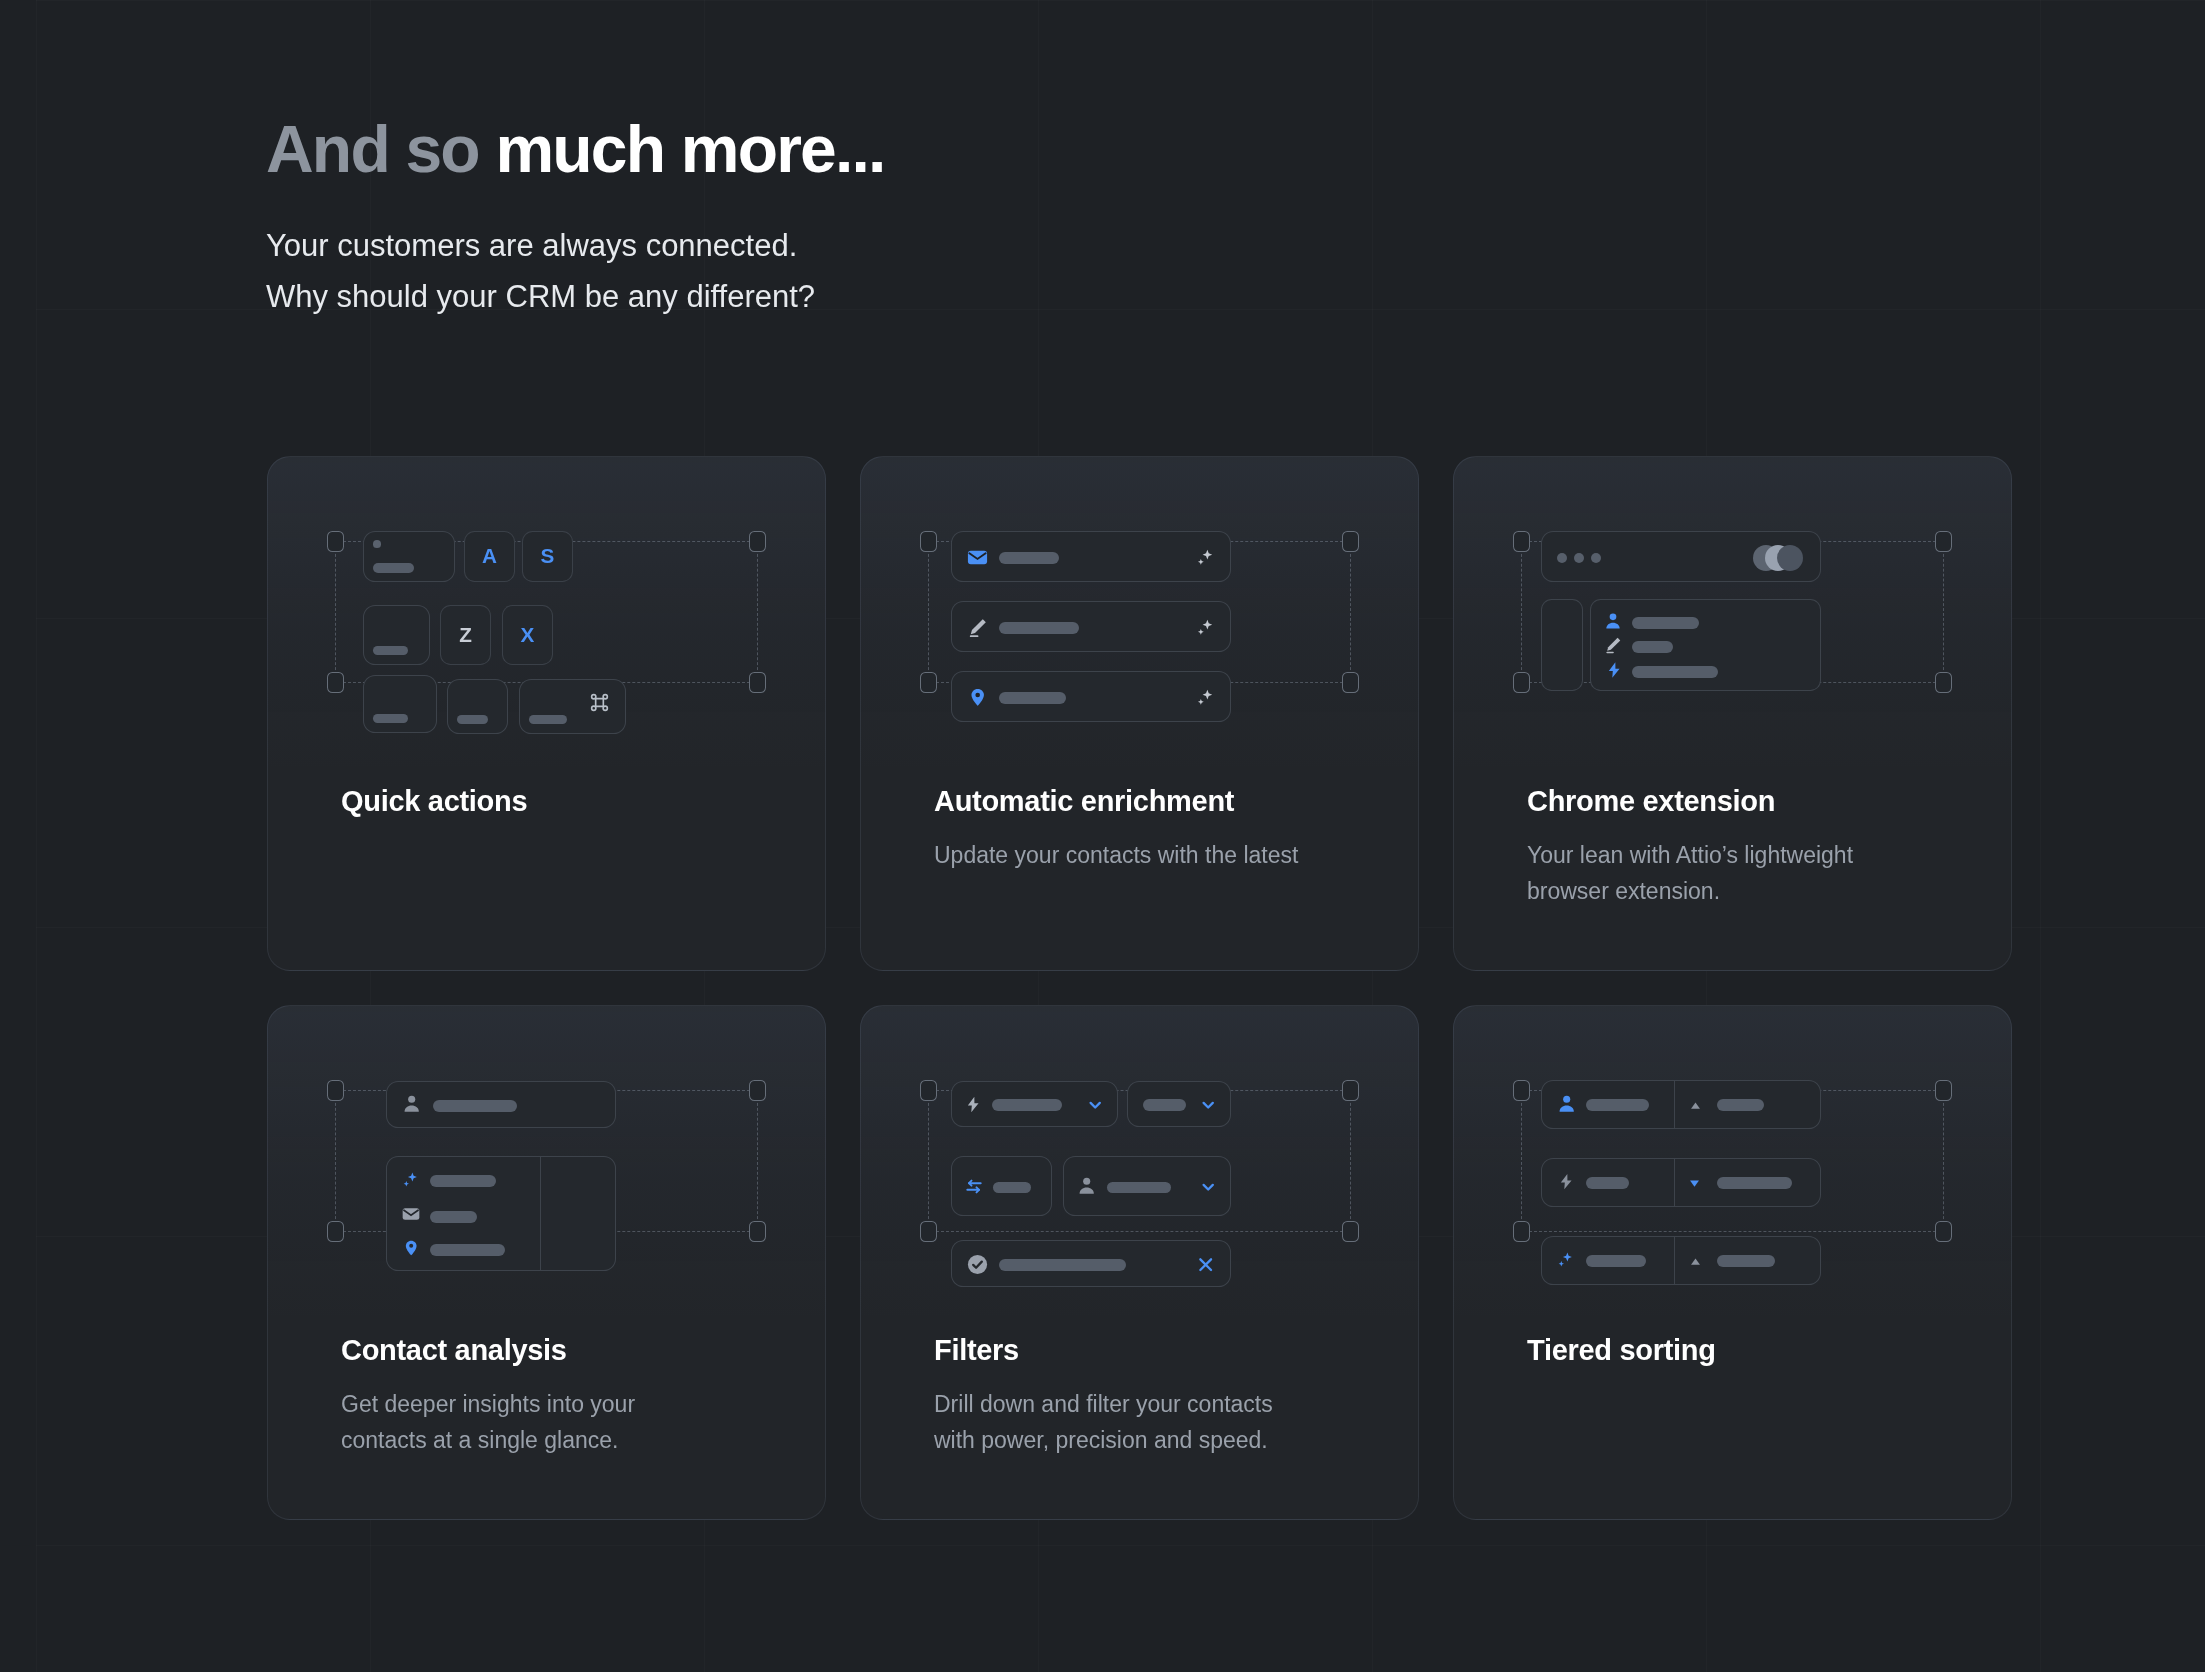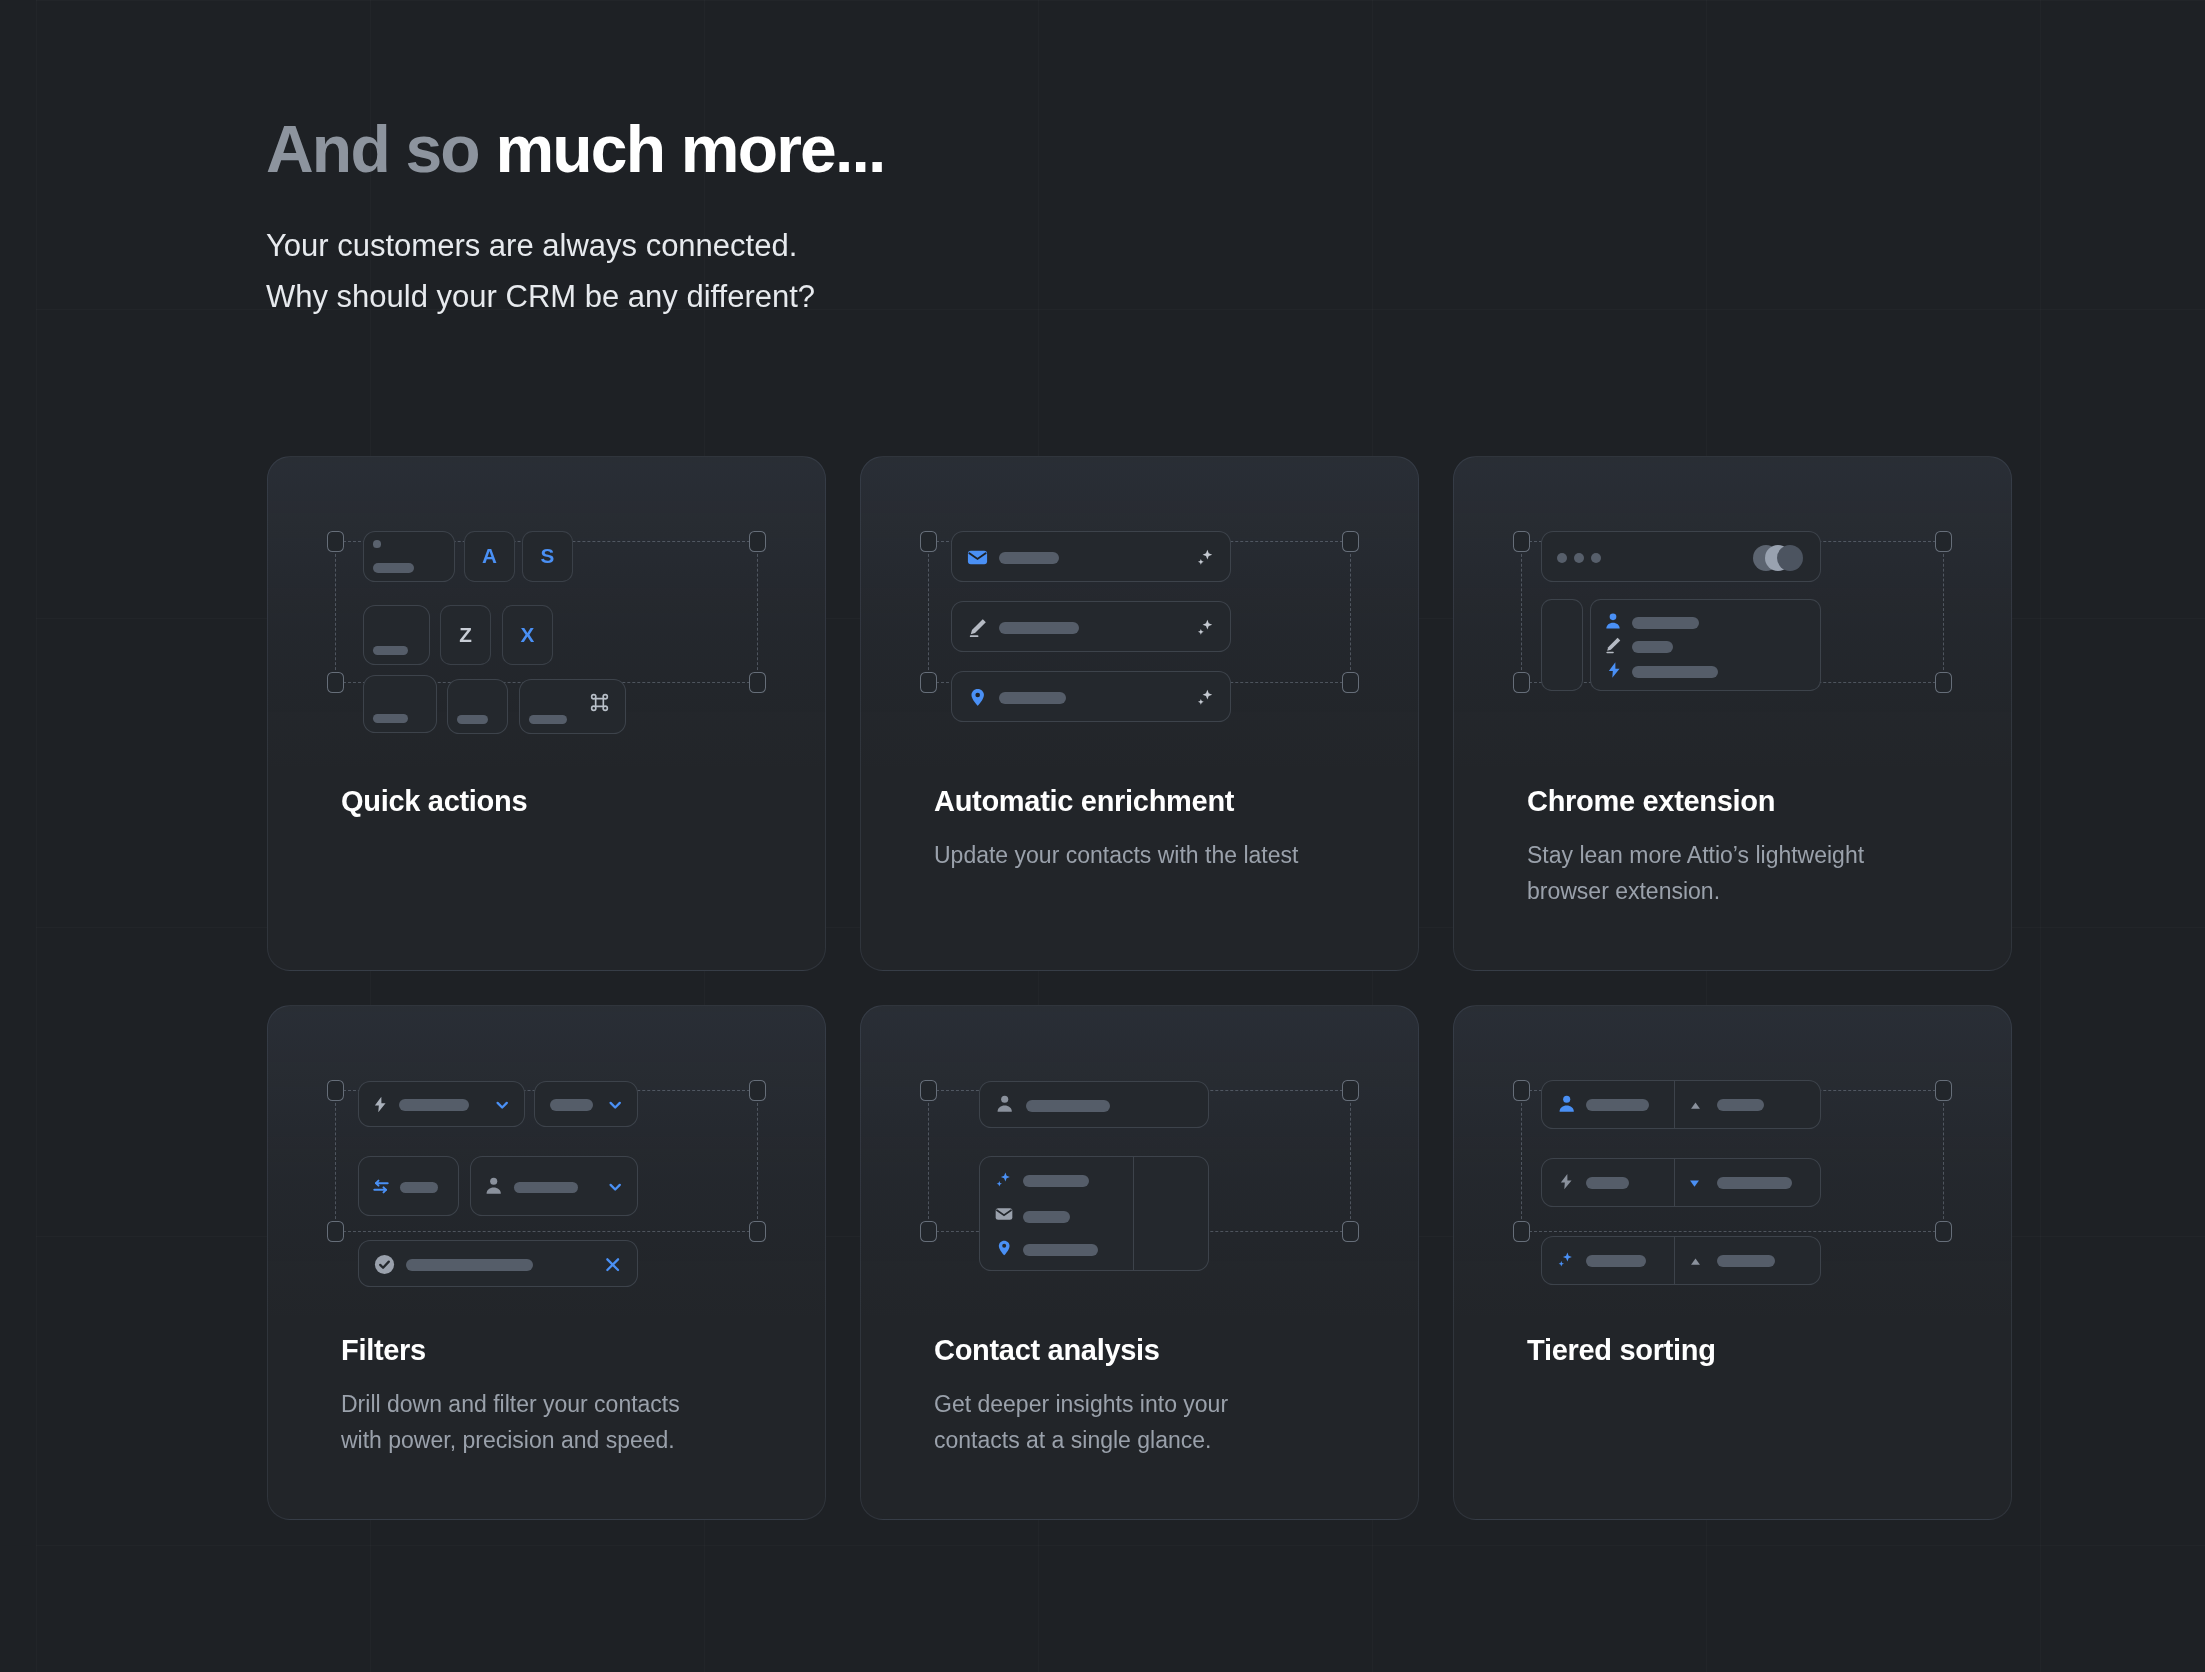--- a/index.html
+++ b/index.html
@@ -288,163 +288,163 @@
                   <path d="M13.5 2L5 13.2h5.2L9.5 22 19 10.3h-5.4z"></path>
                 </svg>
             </span>
             <div class="bar" style="left:41px;top:66px;width:86px;"></div>
           </div>
         </div>
       </div>
       <div class="ctext">
         <div class="ctitle">Chrome extension</div>
         <div class="cdesc">
-          <div>Stay lean more Attio’s lightweight</div>
+          <div>Your lean with Attio’s lightweight</div>
           <div>browser extension.</div>
         </div>
       </div>
     </div>
 
     <div class="card">
       <div class="illus">
         <div class="sel">
           <div class="hline hl-top"></div>
           <div class="hline hl-bot"></div>
           <div class="vline vl-left"></div>
           <div class="vline vl-right"></div>
           <div class="handle tl"></div>
           <div class="handle tr"></div>
           <div class="handle bl"></div>
           <div class="handle br"></div>
         </div>
         <div class="stage">
-          <div class="mk" style="left:90px;top:75px;width:167px;height:46px;">
-            <span class="ico" style="left:12.3px;top:10.7px;">
-              <svg width="18.4" height="23" viewBox="0 0 24 24" fill="#aab1bb">
-                  <path d="M13.5 2L5 13.2h5.2L9.5 22 19 10.3h-5.4z"></path>
-                </svg>
-            </span>
-            <div class="bar" style="left:40px;top:17px;width:70px;"></div>
-            <span class="ico" style="right:12.3px;top:13.8px;">
-              <svg width="18.4" height="18.4" viewBox="0 0 24 24" fill="none" stroke="#4a90f5" stroke-width="3" stroke-linecap="round" stroke-linejoin="round">
-                  <path d="M6 9l6 6 6-6"></path>
-                </svg>
-            </span>
-          </div>
-          <div class="mk" style="left:266px;top:75px;width:104px;height:46px;">
-            <div class="bar" style="left:15.3px;top:17px;width:43px;"></div>
-            <span class="ico" style="right:12.3px;top:13.8px;">
-              <svg width="18.4" height="18.4" viewBox="0 0 24 24" fill="none" stroke="#4a90f5" stroke-width="3" stroke-linecap="round" stroke-linejoin="round">
-                  <path d="M6 9l6 6 6-6"></path>
-                </svg>
-            </span>
-          </div>
-          <div class="mk" style="left:90px;top:150px;width:101px;height:60px;">
-            <span class="ico" style="left:12.3px;top:18.4px;">
-              <svg width="20" height="23" viewBox="0 0 24 24" fill="none" stroke="#4a90f5" stroke-width="2.4" stroke-linecap="round" stroke-linejoin="round">
-                  <path d="M20 8H6"></path>
-                  <path d="M9 5L6 8l3 3"></path>
-                  <path d="M4 16h14"></path>
-                  <path d="M15 13l3 3-3 3"></path>
-                </svg>
-            </span>
-            <div class="bar" style="left:41px;top:24.5px;width:38px;"></div>
-          </div>
-          <div class="mk" style="left:202px;top:150px;width:168px;height:60px;">
-            <span class="ico" style="left:12.3px;top:18.4px;">
+          <div class="mk" style="left:118px;top:75px;width:230px;height:47px;">
+            <span class="ico" style="left:13.8px;top:10.7px;">
               <svg width="21.4" height="21.4" viewBox="0 0 24 24" fill="#8a919c">
                   <circle cx="12" cy="7" r="4"></circle>
                   <path d="M4 21c0-4.4 3.6-7 8-7s8 2.6 8 7z"></path>
                 </svg>
             </span>
-            <div class="bar" style="left:43px;top:24.5px;width:64px;"></div>
-            <span class="ico" style="right:12.3px;top:20.7px;">
-              <svg width="18.4" height="18.4" viewBox="0 0 24 24" fill="none" stroke="#4a90f5" stroke-width="3" stroke-linecap="round" stroke-linejoin="round">
-                  <path d="M6 9l6 6 6-6"></path>
-                </svg>
-            </span>
-          </div>
-          <div class="mk" style="left:90px;top:234px;width:280px;height:47px;">
-            <span class="ico" style="left:13.8px;top:12.3px;">
-              <svg width="23" height="23" viewBox="0 0 24 24">
-                  <circle cx="12" cy="12" r="10" fill="#9aa1ac"></circle>
-                  <path d="M7.5 12.4l3 3 6-6.4" stroke="#24282d" stroke-width="2.4" fill="none" stroke-linecap="round" stroke-linejoin="round"></path>
-                </svg>
-            </span>
-            <div class="bar" style="left:47px;top:18.4px;width:127px;"></div>
-            <span class="ico" style="right:13.8px;top:13px;">
-              <svg width="21.4" height="21.4" viewBox="0 0 24 24" fill="none" stroke="#4a90f5" stroke-width="2.6" stroke-linecap="round">
-                  <path d="M6 6l12 12M18 6L6 18"></path>
-                </svg>
-            </span>
+            <div class="bar" style="left:46px;top:18.4px;width:84px;"></div>
+          </div>
+          <div class="mk" style="left:118px;top:150px;width:230px;height:115px;">
+            <div class="divv" style="left:153px;top:0;bottom:0;"></div>
+            <span class="ico" style="left:12.3px;top:12.3px;">
+              <svg width="21.4" height="21.4" viewBox="0 0 24 24" fill="#4a90f5">
+                  <path d="M15 4l1.4 3.6L20 9l-3.6 1.4L15 14l-1.4-3.6L10 9l3.6-1.4z"></path>
+                  <path d="M8.2 13.5l.85 2.15L11.2 16.5l-2.15.85L8.2 19.5l-.85-2.15L5.2 16.5l2.15-.85z"></path>
+                </svg>
+            </span>
+            <div class="bar" style="left:43px;top:18.4px;width:66px;"></div>
+            <span class="ico" style="left:13.8px;top:47px;">
+              <svg width="20" height="20" viewBox="0 0 24 24">
+                  <rect x="2" y="5" width="20" height="14" rx="3" fill="#9aa1ac"></rect>
+                  <path d="M3.5 7.5l8.5 6 8.5-6" stroke="#24282d" stroke-width="2" fill="none" stroke-linecap="round"></path>
+                </svg>
+            </span>
+            <div class="bar" style="left:43px;top:54px;width:47px;"></div>
+            <span class="ico" style="left:15.3px;top:81px;">
+              <svg width="18.4" height="20" viewBox="0 0 24 24">
+                  <path d="M12 2.5c-4 0-7 3-7 6.8 0 5 7 12.2 7 12.2s7-7.2 7-12.2c0-3.8-3-6.8-7-6.8z" fill="#4a90f5"></path>
+                  <circle cx="12" cy="9.2" r="2.6" fill="#24282d"></circle>
+                </svg>
+            </span>
+            <div class="bar" style="left:43px;top:87px;width:75px;"></div>
           </div>
         </div>
       </div>
       <div class="ctext">
-        <div class="ctitle">Filters</div>
+        <div class="ctitle">Contact analysis</div>
         <div class="cdesc">
-          <div>Drill down and filter your contacts</div>
-          <div>with power, precision and speed.</div>
+          <div>Get deeper insights into your</div>
+          <div>contacts at a single glance.</div>
         </div>
       </div>
     </div>
 
     <div class="card">
       <div class="illus">
         <div class="sel">
           <div class="hline hl-top"></div>
           <div class="hline hl-bot"></div>
           <div class="vline vl-left"></div>
           <div class="vline vl-right"></div>
           <div class="handle tl"></div>
           <div class="handle tr"></div>
           <div class="handle bl"></div>
           <div class="handle br"></div>
         </div>
         <div class="stage">
-          <div class="mk" style="left:118px;top:75px;width:230px;height:47px;">
-            <span class="ico" style="left:13.8px;top:10.7px;">
+          <div class="mk" style="left:90px;top:75px;width:167px;height:46px;">
+            <span class="ico" style="left:12.3px;top:10.7px;">
+              <svg width="18.4" height="23" viewBox="0 0 24 24" fill="#aab1bb">
+                  <path d="M13.5 2L5 13.2h5.2L9.5 22 19 10.3h-5.4z"></path>
+                </svg>
+            </span>
+            <div class="bar" style="left:40px;top:17px;width:70px;"></div>
+            <span class="ico" style="right:12.3px;top:13.8px;">
+              <svg width="18.4" height="18.4" viewBox="0 0 24 24" fill="none" stroke="#4a90f5" stroke-width="3" stroke-linecap="round" stroke-linejoin="round">
+                  <path d="M6 9l6 6 6-6"></path>
+                </svg>
+            </span>
+          </div>
+          <div class="mk" style="left:266px;top:75px;width:104px;height:46px;">
+            <div class="bar" style="left:15.3px;top:17px;width:43px;"></div>
+            <span class="ico" style="right:12.3px;top:13.8px;">
+              <svg width="18.4" height="18.4" viewBox="0 0 24 24" fill="none" stroke="#4a90f5" stroke-width="3" stroke-linecap="round" stroke-linejoin="round">
+                  <path d="M6 9l6 6 6-6"></path>
+                </svg>
+            </span>
+          </div>
+          <div class="mk" style="left:90px;top:150px;width:101px;height:60px;">
+            <span class="ico" style="left:12.3px;top:18.4px;">
+              <svg width="20" height="23" viewBox="0 0 24 24" fill="none" stroke="#4a90f5" stroke-width="2.4" stroke-linecap="round" stroke-linejoin="round">
+                  <path d="M20 8H6"></path>
+                  <path d="M9 5L6 8l3 3"></path>
+                  <path d="M4 16h14"></path>
+                  <path d="M15 13l3 3-3 3"></path>
+                </svg>
+            </span>
+            <div class="bar" style="left:41px;top:24.5px;width:38px;"></div>
+          </div>
+          <div class="mk" style="left:202px;top:150px;width:168px;height:60px;">
+            <span class="ico" style="left:12.3px;top:18.4px;">
               <svg width="21.4" height="21.4" viewBox="0 0 24 24" fill="#8a919c">
                   <circle cx="12" cy="7" r="4"></circle>
                   <path d="M4 21c0-4.4 3.6-7 8-7s8 2.6 8 7z"></path>
                 </svg>
             </span>
-            <div class="bar" style="left:46px;top:18.4px;width:84px;"></div>
-          </div>
-          <div class="mk" style="left:118px;top:150px;width:230px;height:115px;">
-            <div class="divv" style="left:153px;top:0;bottom:0;"></div>
-            <span class="ico" style="left:12.3px;top:12.3px;">
-              <svg width="21.4" height="21.4" viewBox="0 0 24 24" fill="#4a90f5">
-                  <path d="M15 4l1.4 3.6L20 9l-3.6 1.4L15 14l-1.4-3.6L10 9l3.6-1.4z"></path>
-                  <path d="M8.2 13.5l.85 2.15L11.2 16.5l-2.15.85L8.2 19.5l-.85-2.15L5.2 16.5l2.15-.85z"></path>
-                </svg>
-            </span>
-            <div class="bar" style="left:43px;top:18.4px;width:66px;"></div>
-            <span class="ico" style="left:13.8px;top:47px;">
-              <svg width="20" height="20" viewBox="0 0 24 24">
-                  <rect x="2" y="5" width="20" height="14" rx="3" fill="#9aa1ac"></rect>
-                  <path d="M3.5 7.5l8.5 6 8.5-6" stroke="#24282d" stroke-width="2" fill="none" stroke-linecap="round"></path>
-                </svg>
-            </span>
-            <div class="bar" style="left:43px;top:54px;width:47px;"></div>
-            <span class="ico" style="left:15.3px;top:81px;">
-              <svg width="18.4" height="20" viewBox="0 0 24 24">
-                  <path d="M12 2.5c-4 0-7 3-7 6.8 0 5 7 12.2 7 12.2s7-7.2 7-12.2c0-3.8-3-6.8-7-6.8z" fill="#4a90f5"></path>
-                  <circle cx="12" cy="9.2" r="2.6" fill="#24282d"></circle>
-                </svg>
-            </span>
-            <div class="bar" style="left:43px;top:87px;width:75px;"></div>
+            <div class="bar" style="left:43px;top:24.5px;width:64px;"></div>
+            <span class="ico" style="right:12.3px;top:20.7px;">
+              <svg width="18.4" height="18.4" viewBox="0 0 24 24" fill="none" stroke="#4a90f5" stroke-width="3" stroke-linecap="round" stroke-linejoin="round">
+                  <path d="M6 9l6 6 6-6"></path>
+                </svg>
+            </span>
+          </div>
+          <div class="mk" style="left:90px;top:234px;width:280px;height:47px;">
+            <span class="ico" style="left:13.8px;top:12.3px;">
+              <svg width="23" height="23" viewBox="0 0 24 24">
+                  <circle cx="12" cy="12" r="10" fill="#9aa1ac"></circle>
+                  <path d="M7.5 12.4l3 3 6-6.4" stroke="#24282d" stroke-width="2.4" fill="none" stroke-linecap="round" stroke-linejoin="round"></path>
+                </svg>
+            </span>
+            <div class="bar" style="left:47px;top:18.4px;width:127px;"></div>
+            <span class="ico" style="right:13.8px;top:13px;">
+              <svg width="21.4" height="21.4" viewBox="0 0 24 24" fill="none" stroke="#4a90f5" stroke-width="2.6" stroke-linecap="round">
+                  <path d="M6 6l12 12M18 6L6 18"></path>
+                </svg>
+            </span>
           </div>
         </div>
       </div>
       <div class="ctext">
-        <div class="ctitle">Contact analysis</div>
+        <div class="ctitle">Filters</div>
         <div class="cdesc">
-          <div>Get deeper insights into your</div>
-          <div>contacts at a single glance.</div>
+          <div>Drill down and filter your contacts</div>
+          <div>with power, precision and speed.</div>
         </div>
       </div>
     </div>
 
     <div class="card">
       <div class="illus">
         <div class="sel">
           <div class="hline hl-top"></div>
           <div class="hline hl-bot"></div>
           <div class="vline vl-left"></div>

